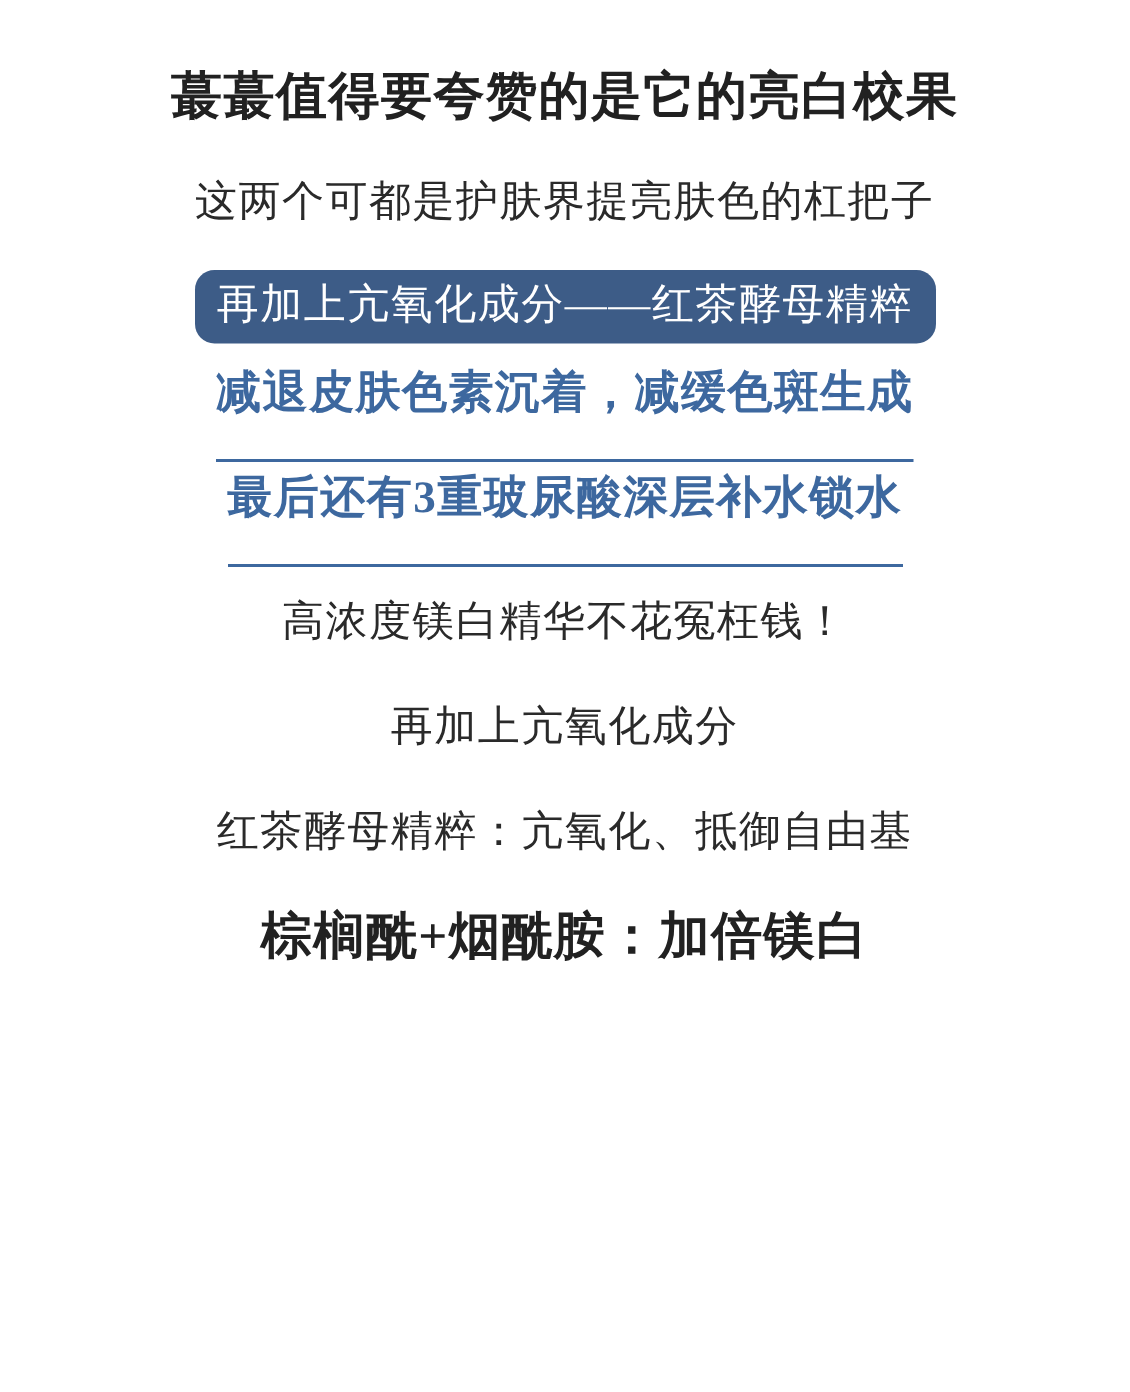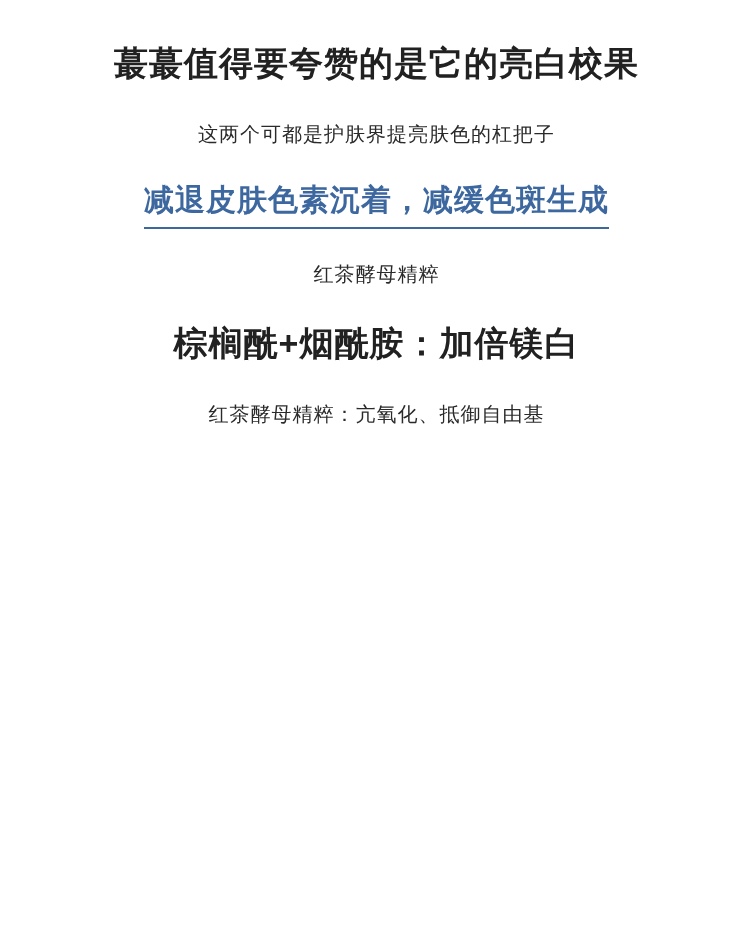--- a/index.html
+++ b/index.html
@@ -11,78 +11,88 @@
     height: 928px;
     background: var(--page-bg, #ffffff);
     font-family: "Liberation Sans", sans-serif;
     overflow: hidden;
   }
   .page {
     box-sizing: border-box;
     width: 753px;
     height: 928px;
     padding-top: 29px;
+    font-family: Liberation Serif, serif;
   }
   .row {
     height: 70px;
     display: flex;
     align-items: center;
     justify-content: center;
   }
   .headline {
     font-size: 34px;
     font-weight: 700;
     color: var(--ink, #212121);
     letter-spacing: 1px;
     white-space: nowrap;
   }
   .body-line {
-    font-size: 20px;
+    font-size: 28px;
     font-weight: 400;
     color: var(--ink-soft, #2a2a2a);
     letter-spacing: 1px;
     white-space: nowrap;
   }
   .pill {
     font-size: 28px;
     font-weight: 400;
     color: var(--pill-text, #ffffff);
     background: var(--pill-bg, #3d5c87);
     padding: 4px 15px 7px 15px;
     border-radius: 13px;
     letter-spacing: 1px;
     white-space: nowrap;
   }
   .blue-underline {
     font-size: 30px;
     font-weight: 700;
     color: var(--accent-blue, #3d689f);
     border-bottom: 2px solid var(--accent-blue, #3d689f);
-    padding-bottom: 6px;
+    padding-bottom: 24px;
     letter-spacing: 1px;
     white-space: nowrap;
   }
 </style>
 </head>
 <body>
 
 <div class="page">
   <div id="lines-container">
       <div class="row">
         <span class="headline">蕞蕞值得要夸赞的是它的亮白校果</span>
       </div>
       <div class="row">
         <span class="body-line">这两个可都是护肤界提亮肤色的杠把子</span>
       </div>
       <div class="row">
+        <span class="pill">再加上亢氧化成分——红茶酵母精粹</span>
+      </div>
+      <div class="row">
         <span class="blue-underline">减退皮肤色素沉着，减缓色斑生成</span>
       </div>
       <div class="row">
-        <span class="body-line">红茶酵母精粹</span>
+        <span class="blue-underline">最后还有3重玻尿酸深层补水锁水</span>
+      </div>
+      <div class="row">
+        <span class="body-line">高浓度镁白精华不花冤枉钱！</span>
+      </div>
+      <div class="row">
+        <span class="body-line">再加上亢氧化成分</span>
+      </div>
+      <div class="row">
+        <span class="body-line">红茶酵母精粹：亢氧化、抵御自由基</span>
       </div>
       <div class="row">
         <span class="headline">棕榈酰+烟酰胺：加倍镁白</span>
-      </div>
-      <div class="row">
-        <span class="body-line">红茶酵母精粹：亢氧化、抵御自由基</span>
       </div>
     </div>
 </div>
 
 </body></html>

